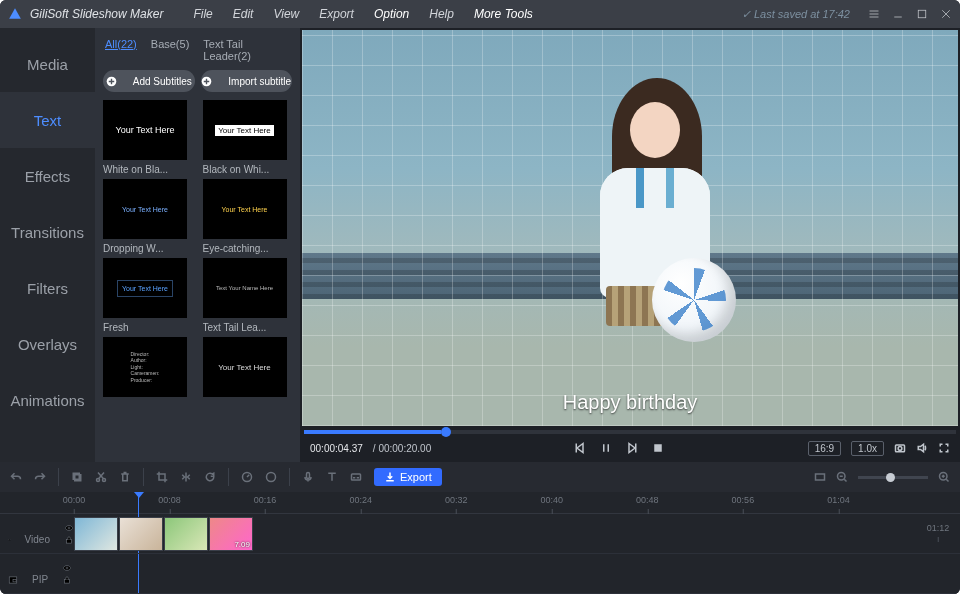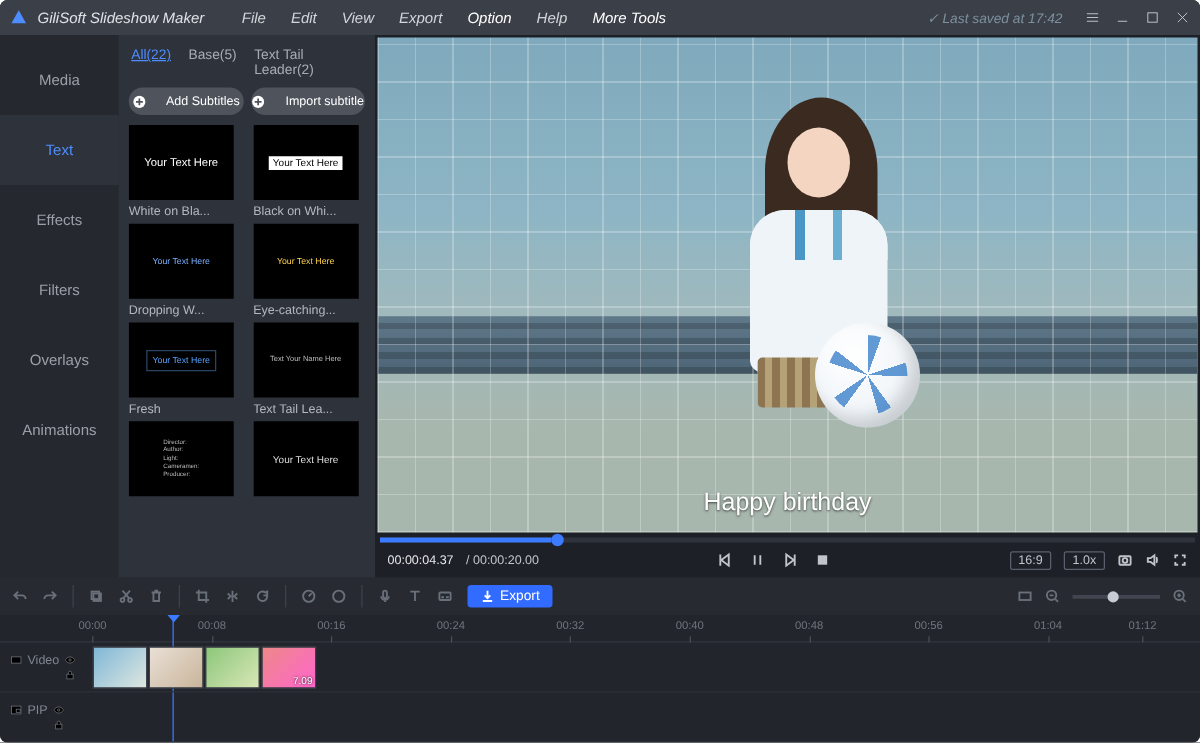--- a/index.html
+++ b/index.html
@@ -16,21 +16,21 @@
 .spacer { flex: 1; }
 .saved { color: #7d90a0; font-size: 11px; margin-right: 18px; }
 .winctrl { display: flex; gap: 12px; align-items: center; }
 .winctrl svg { width: 12px; height: 12px; stroke: #c6c9ce; }
 
 
 .main { flex: 1; display: flex; min-height: 0; }
 
 
 .leftnav { width: 95px; background: #25282e; display: flex; flex-direction: column; padding-top: 8px; }
-.leftnav div { height: 56px; display: flex; align-items: center; justify-content: center; color: #9ba0a8; font-size: 12px; cursor: pointer; }
+.leftnav div { height: 56px; display: flex; align-items: center; justify-content: center; color: #9ba0a8; font-size: 15px; cursor: pointer; }
 .leftnav div.active { color: #4d8dff; background: #2e323a; }
 
 
 .browser { width: 205px; background: #2e323a; display: flex; flex-direction: column; padding: 6px 8px 0; }
 .tabs { display: flex; gap: 14px; font-size: 11px; padding: 4px 2px 8px; }
 .tabs span { color: #a7adb5; cursor: pointer; }
 .tabs span.active { color: #4d8dff; text-decoration: underline; }
 .btnrow { display: flex; gap: 6px; margin-bottom: 8px; }
 .pill { flex: 1; background: #4e535c; color: #fff; border-radius: 12px; font-size: 10px; height: 22px; display: flex; align-items: center; justify-content: center; gap: 16px; cursor: pointer; }
 .grid { display: grid; grid-template-columns: 1fr 1fr; gap: 4px 10px; overflow-y: auto; }
@@ -79,21 +79,21 @@
 
 
 .timeline { background:#22252b; }
 .ruler { height:22px; position:relative; border-bottom:1px solid #32363f; }
 .ruler .ticks { position:absolute; left:74px; right:0; top:0; bottom:0; }
 .tick { position:absolute; top:3px; font-size:9px; color:#6f757e; transform:translateX(-50%); }
 .tick::after{content:"";position:absolute;left:50%;top:14px;width:1px;height:5px;background:#4a4f59;}
 .playhead{position:absolute;left:138px;top:0;width:1px;height:140px;background:#3a7bff;}
 .playhead::before{content:"";position:absolute;left:-4px;top:0;border-left:5px solid transparent;border-right:5px solid transparent;border-top:6px solid #3a7bff;}
 .track { height:40px; display:flex; align-items:center; border-bottom:1px solid #2c3039; position:relative; }
-.trackhead { width:74px; display:flex; align-items:flex-start; gap:4px; padding-left:8px; color:#80868f; font-size:10px; }
+.trackhead { width:74px; display:flex; align-items:flex-end; gap:14px; padding-left:8px; color:#80868f; font-size:10px; }
 .trackhead .stk { display:flex; flex-direction:column; gap:2px; }
 .trackhead svg { width:10px; height:10px; stroke:#6d737c; }
 .clips { display:flex; gap:1px; height:34px; padding-left:0; }
 .clip { width:44px; height:34px; position:relative; overflow:hidden; border:1px solid #3a3f49; cursor:pointer; }
 .clip span { position:absolute; bottom:1px; right:2px; font-size:8px; color:#fff; text-shadow:0 0 2px #000; }
 .c1{background:linear-gradient(135deg,#7fb7d6,#dfe7e1);} 
 .c2{background:linear-gradient(135deg,#e9e0d6,#c9b49a);} 
 .c3{background:linear-gradient(135deg,#8cc77a,#d9e7b7);} 
 .c4{background:linear-gradient(135deg,#e88,#f6c);} 
 
@@ -134,20 +134,21 @@
         </svg>
     </div>
   </div>
 
   <div class="main">
 
     <div class="leftnav" id="leftnav">
         <div>Media</div>
         <div class="active">Text</div>
         <div>Effects</div>
+        <div>Transitions</div>
         <div>Filters</div>
         <div>Overlays</div>
         <div>Animations</div>
       </div>
 
     <div class="browser">
       <div class="tabs" id="btabs">
           <span class="active">All(22)</span>
           <span>Base(5)</span>
           <span>Text Tail Leader(2)</span>
@@ -354,21 +355,21 @@
       <div class="ticks" id="ticks">
           <div class="tick" style="left: 0px;">00:00</div>
           <div class="tick" style="left: 95.5556px;">00:08</div>
           <div class="tick" style="left: 191.111px;">00:16</div>
           <div class="tick" style="left: 286.667px;">00:24</div>
           <div class="tick" style="left: 382.222px;">00:32</div>
           <div class="tick" style="left: 477.778px;">00:40</div>
           <div class="tick" style="left: 573.333px;">00:48</div>
           <div class="tick" style="left: 668.889px;">00:56</div>
           <div class="tick" style="left: 764.444px;">01:04</div>
-          <div class="tick" style="left: 840px;">01:12</div>
+          <div class="tick" style="left: 864px; margin-top: 28px;">01:12</div>
         </div>
       <div class="playhead"></div>
     </div>
     <div class="track">
       <div class="trackhead">
         <svg viewBox="0 0 16 16">
             <rect x="2" y="4" width="12" height="8"></rect>
           </svg>
         <span>Video</span>
         <div class="stk">

